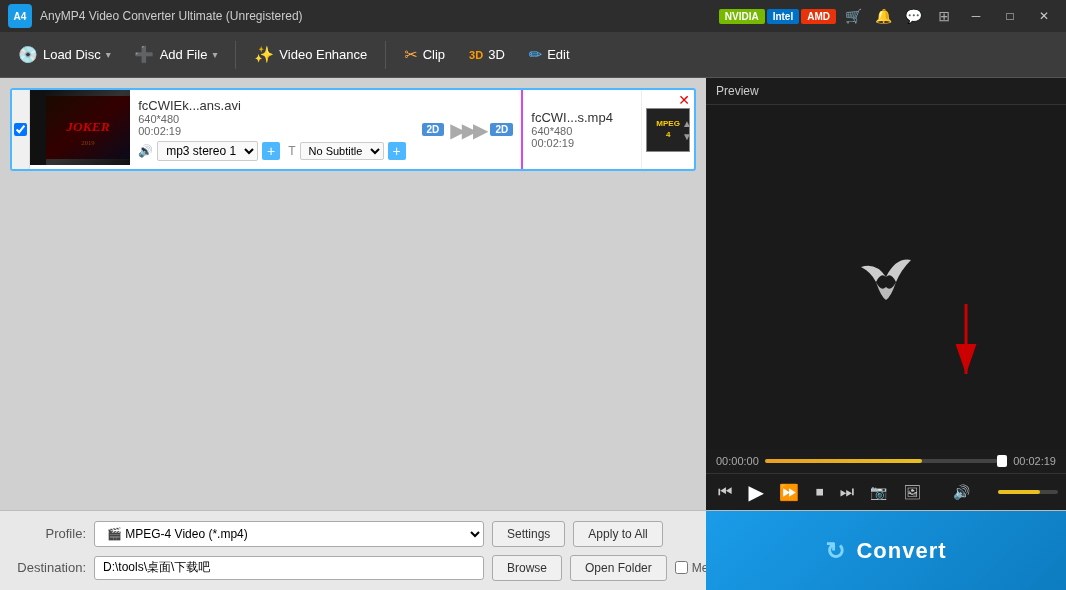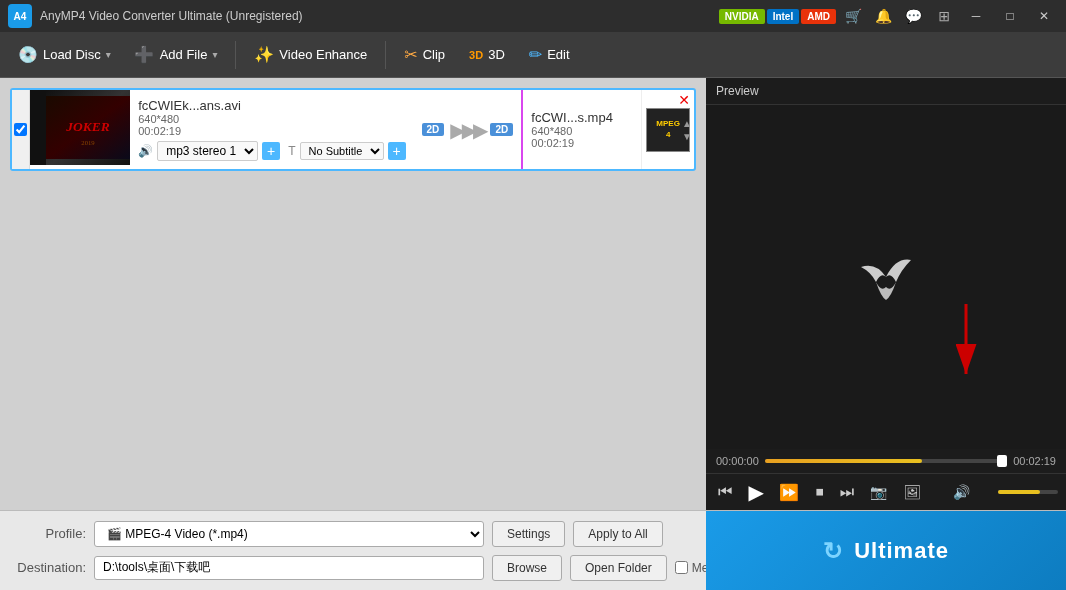--- a/index.html
+++ b/index.html
@@ -618,15 +618,15 @@
     <button class="bottom-btn">Browse</button>
     <button class="bottom-btn">Open Folder</button>
     <div class="merge-check">
       <input type="checkbox" style="">
       <label>Merge into one file</label>
     </div>
   </div>
 
   <button class="convert-btn">
     <span class="convert-icon">↻</span>
-    <span>Ultimate</span>
+    <span>Convert</span>
   </button>
 </div>
 
 </body></html>

